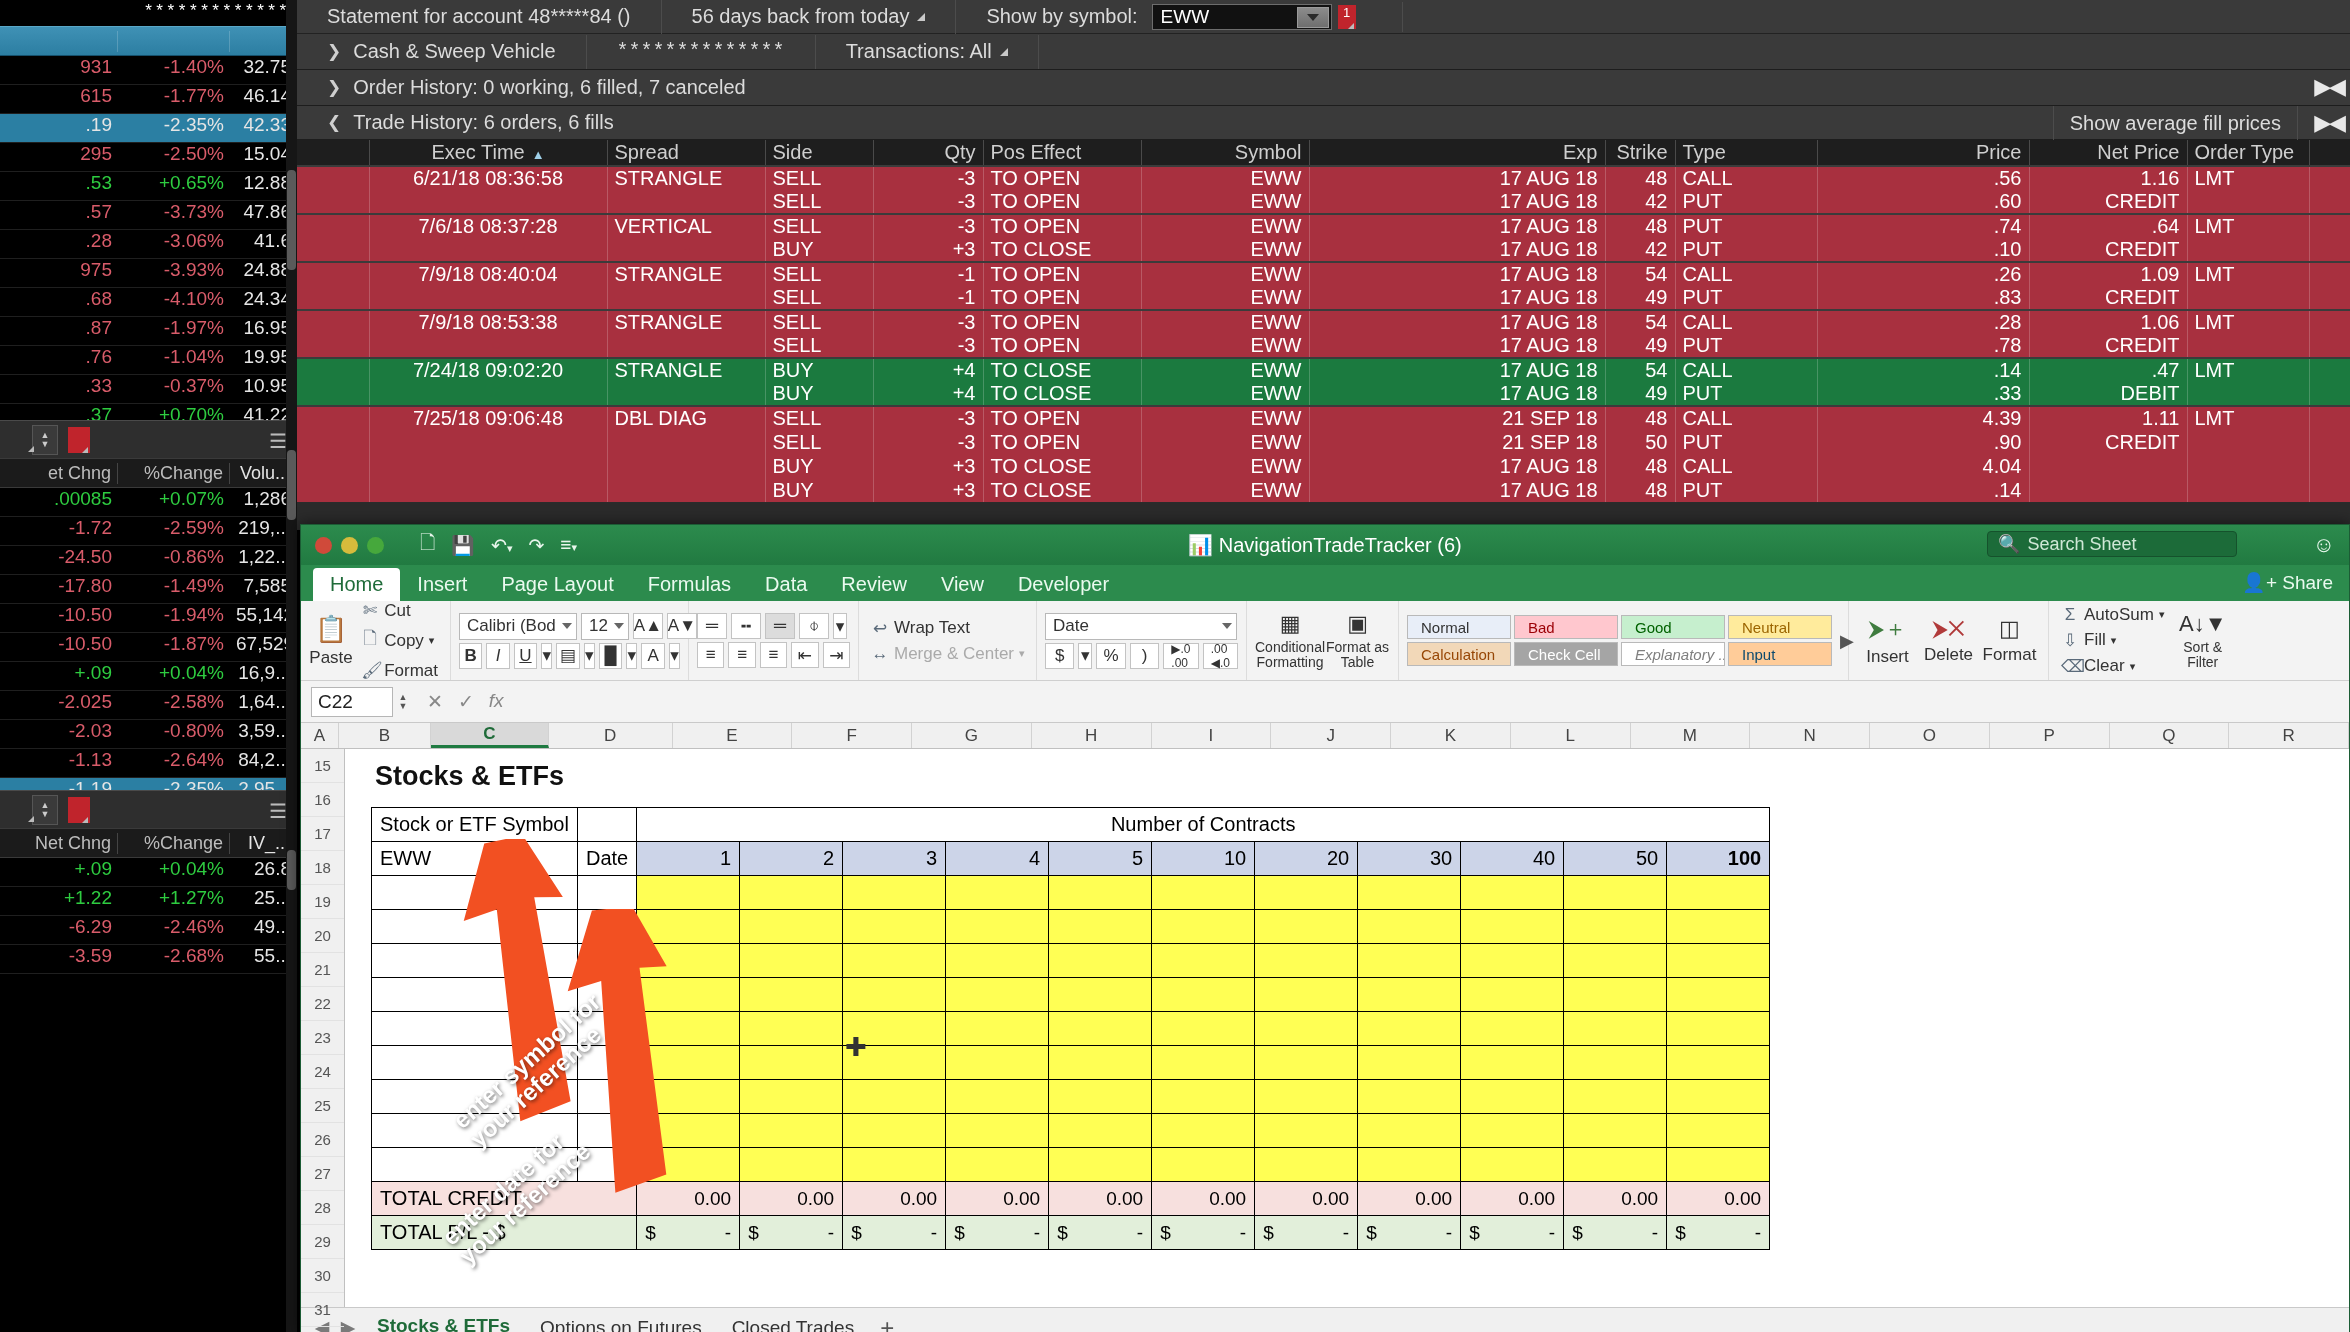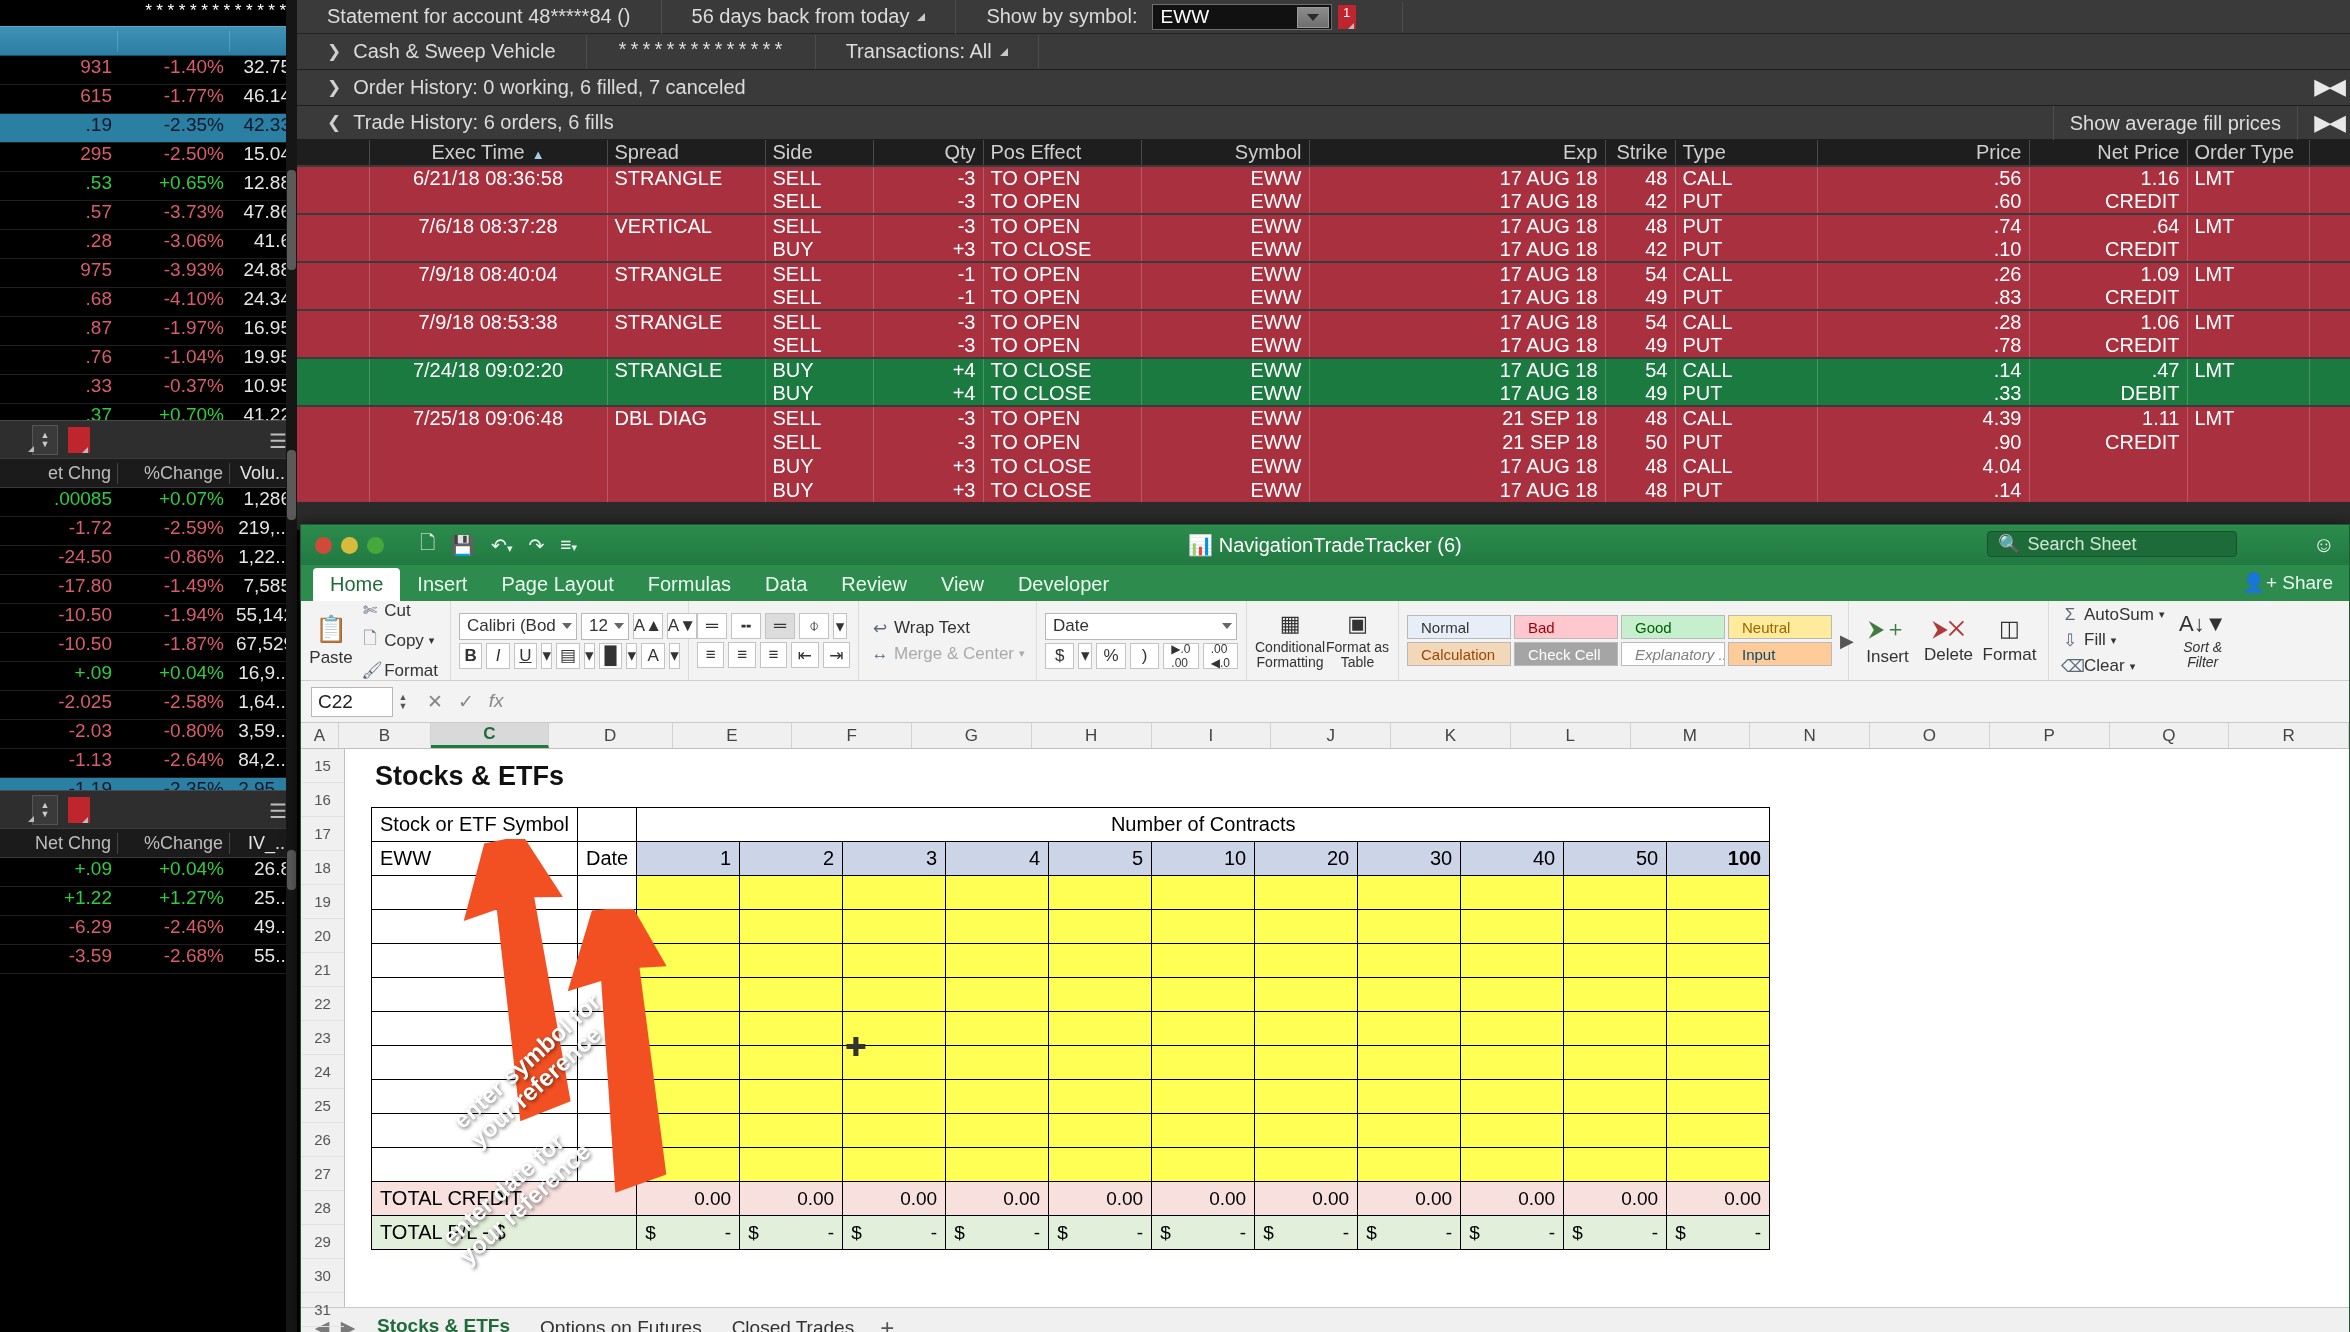--- a/index.html
+++ b/index.html
@@ -43,21 +43,21 @@
     display:flex; height:29px; 
     border-bottom:1px solid #1f1f1f; font-size:19px;
   }
   .wl-row.sel { background:#2b7fa3; }
   .wl-row .c { padding:0 6px; white-space:nowrap; overflow:hidden; }
   .c-chg { width:118px; text-align:right; }
   .c-pct { width:112px; text-align:right; }
   .c-vol { width:67px; text-align:right; color:#e6e6e6; }
   .pos { color:#2ecc40; }
   .neg { color:#d95c6a; }
-  .wl-row.sel .neg, .wl-row.sel .pos, .wl-row.sel .c-vol { color:#0f172a; }
+  .wl-row.sel .neg, .wl-row.sel .pos, .wl-row.sel .c-vol { color:#e5e5e5; }
   .wl-ctrlbar {
     height:38px; background:#2e2e2e; display:flex; align-items:center;
     padding-left:4px; border-top:1px solid #4a4a4a; position:relative;
   }
   .spin { width:26px; height:30px; background:#3a3a3a; border:1px solid #555;
     display:flex; flex-direction:column; align-items:center; justify-content:center;
     color:#ccc; font-size:9px; line-height:9px; margin-left:28px;}
   .redbtn { width:22px; height:26px; background:#c0242c; margin-left:10px;
     position:relative; color:#fff; font-size:12px; text-align:center;}
   .tinycaret{ position:absolute; right:2px; bottom:0; width:0;height:0;
@@ -973,21 +973,21 @@
             <span style="font-size:11px">▾</span>
           </div>
           <div class="rb-btn">
             <span class="rb-ico">⌫</span>
             <span>Clear</span>
             <span style="font-size:11px">▾</span>
           </div>
         </div>
         <div class="rb-col" style="align-items:center;width:62px;">
           <span style="font-size:22px;">A↓▼</span>
-          <span style="font-size:14px;text-align:center;line-height:1.05;font-style:italic;">Sort &amp; Filter</span>
+          <span style="font-size:14px;text-align:center;line-height:1.05;">Sort &amp; Filter</span>
         </div>
       </div>
     </div>
 
     <div class="xl-formula">
       <div class="namebox">C22</div>
       <div class="nb-spin">
           <span>▲</span>
           <span>▼</span>
         </div>

